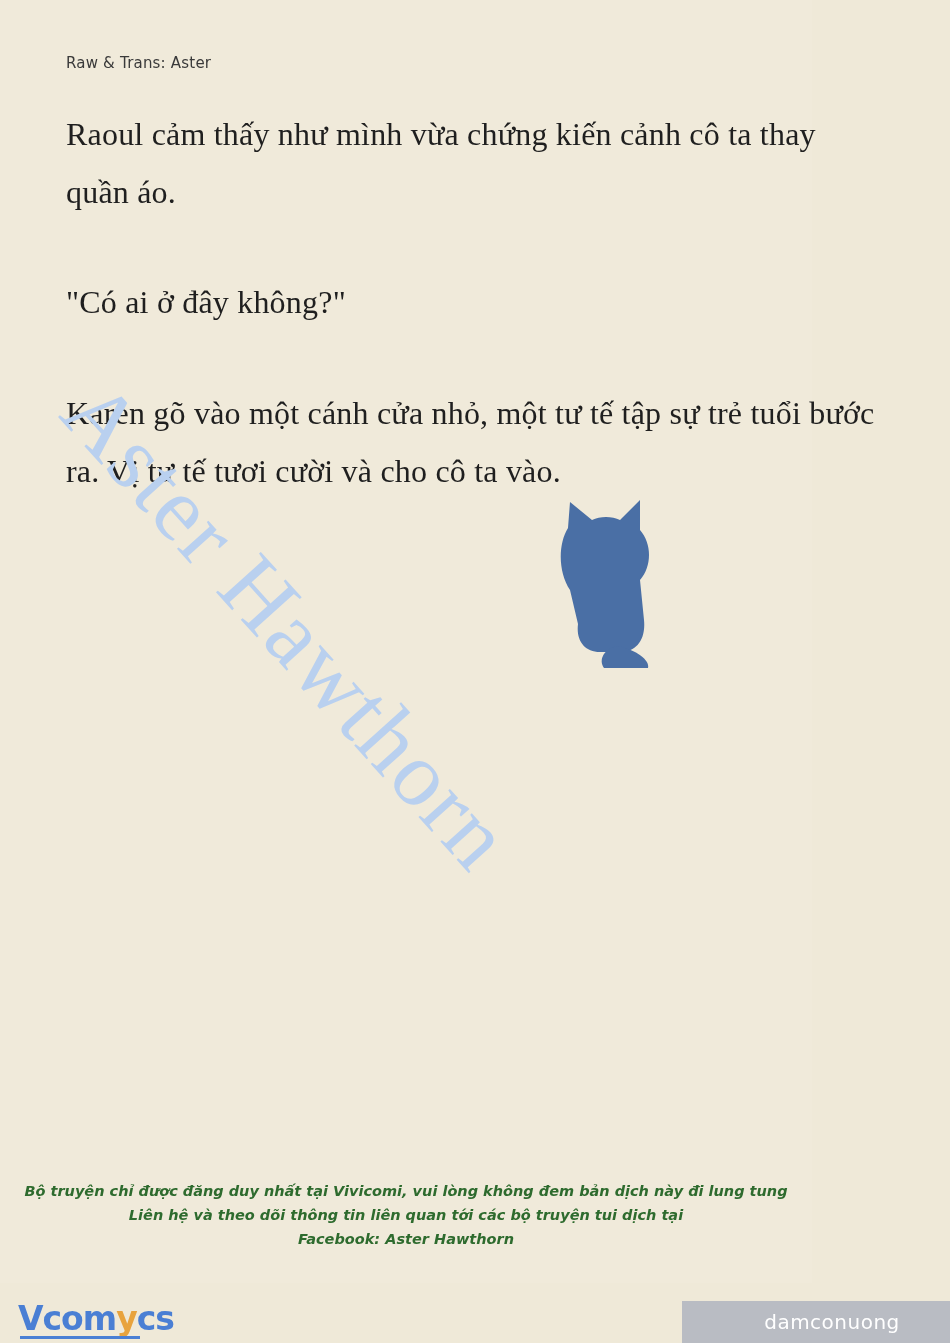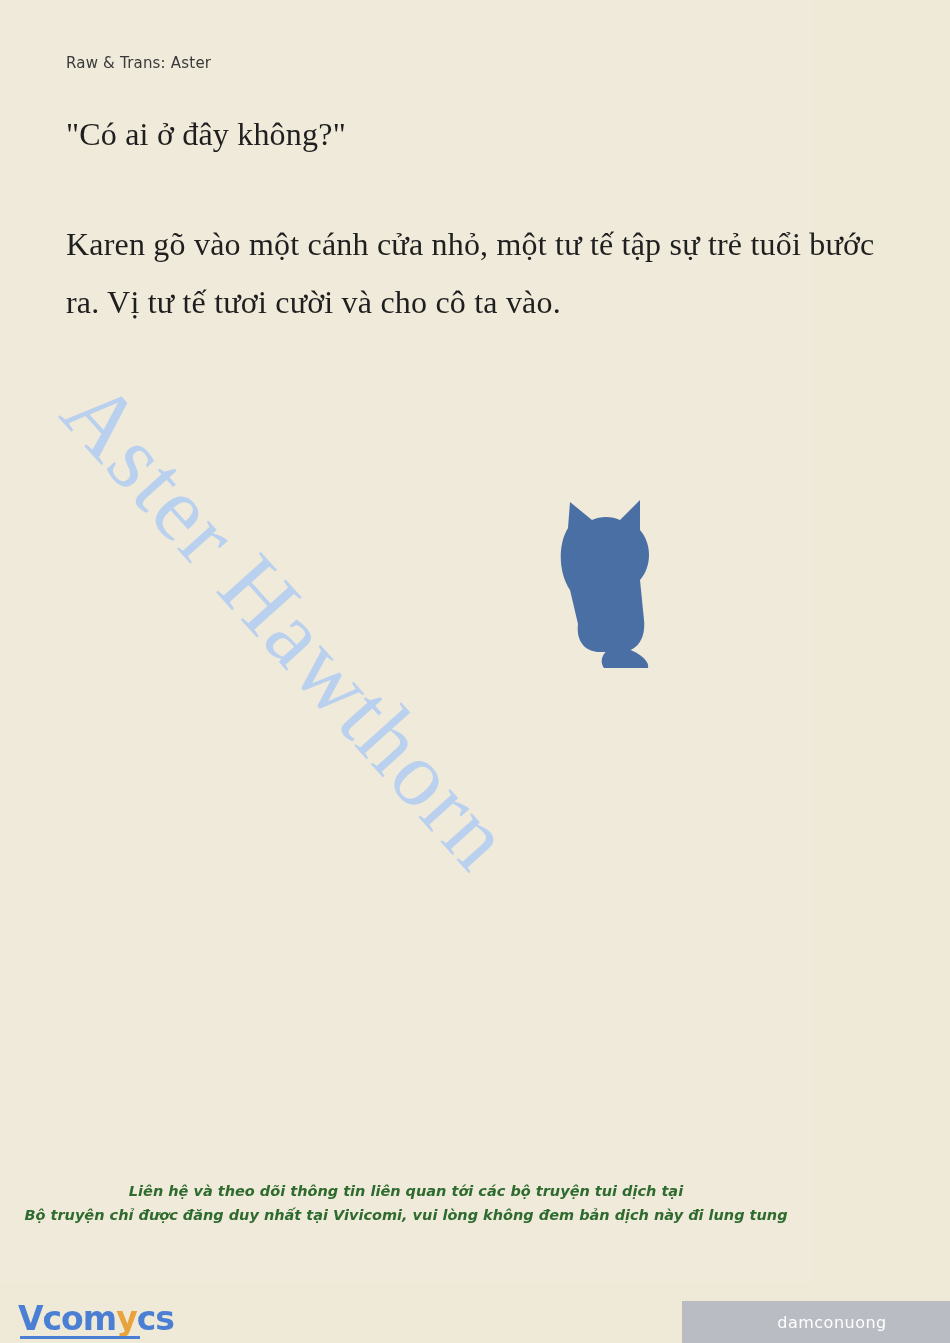--- a/index.html
+++ b/index.html
@@ -140,49 +140,51 @@
     bottom: 0;
     width: 300px;
     height: 42px;
     background: #b9bcc3;
     display: flex;
     align-items: center;
     justify-content: center;
   }
   .bottom-right-tag span {
     font-family: "DejaVu Sans", sans-serif;
-    font-size: 16px;
+    font-size: 20px;
     color: #ffffff;
     letter-spacing: 0.5px;
   }
 </style>
 </head>
 <body>
 
 <div class="page">
 
   <div class="credit-top">Raw &amp; Trans: Aster</div>
 
   <div class="content">
+    <p class="para">Raoul cảm thấy như mình vừa chứng kiến cảnh cô ta thay quần áo.</p>
     <p class="para">"Có ai ở đây không?"</p>
     <p class="para">Karen gõ vào một cánh cửa nhỏ, một tư tế tập sự trẻ tuổi bước ra. Vị tư tế tươi cười và cho cô ta vào.</p>
   </div>
 
   <div class="watermark">
     <div class="wm-text">Aster Hawthorn</div>
   </div>
 
   <svg class="wm-cat" viewBox="0 0 130 170">
     <path fill="#4a6fa5" d="M28 28 L30 2 L52 20 C60 16 72 16 80 20 L100 0 L100 30 C112 44 112 66 100 80 L104 120 C106 140 96 152 80 152 L60 152 C44 152 36 140 38 124 L30 90 C18 72 18 44 28 28 Z"></path>
     <path fill="#4a6fa5" d="M78 146 C96 150 110 160 108 168 L64 168 C58 160 64 148 78 146 Z"></path>
   </svg>
 
   <div class="footer-notes">
+    <div>Bộ truyện chỉ được đăng duy nhất tại Vivicomi, vui lòng không đem bản dịch này đi lung tung</div>
     <div>Liên hệ và theo dõi thông tin liên quan tới các bộ truyện tui dịch tại</div>
-    <div>Bộ truyện chỉ được đăng duy nhất tại Vivicomi, vui lòng không đem bản dịch này đi lung tung</div>
+    <div>Facebook: Aster Hawthorn</div>
   </div>
 
   <div class="bottom-bar">
     <div class="brand"><span class="v">V</span><span class="com">com</span><span class="y">y</span><span class="cs">cs</span></div>
     <div class="brand-underline"></div>
     <div class="bottom-right-tag">
       <span>damconuong</span>
     </div>
   </div>
 

